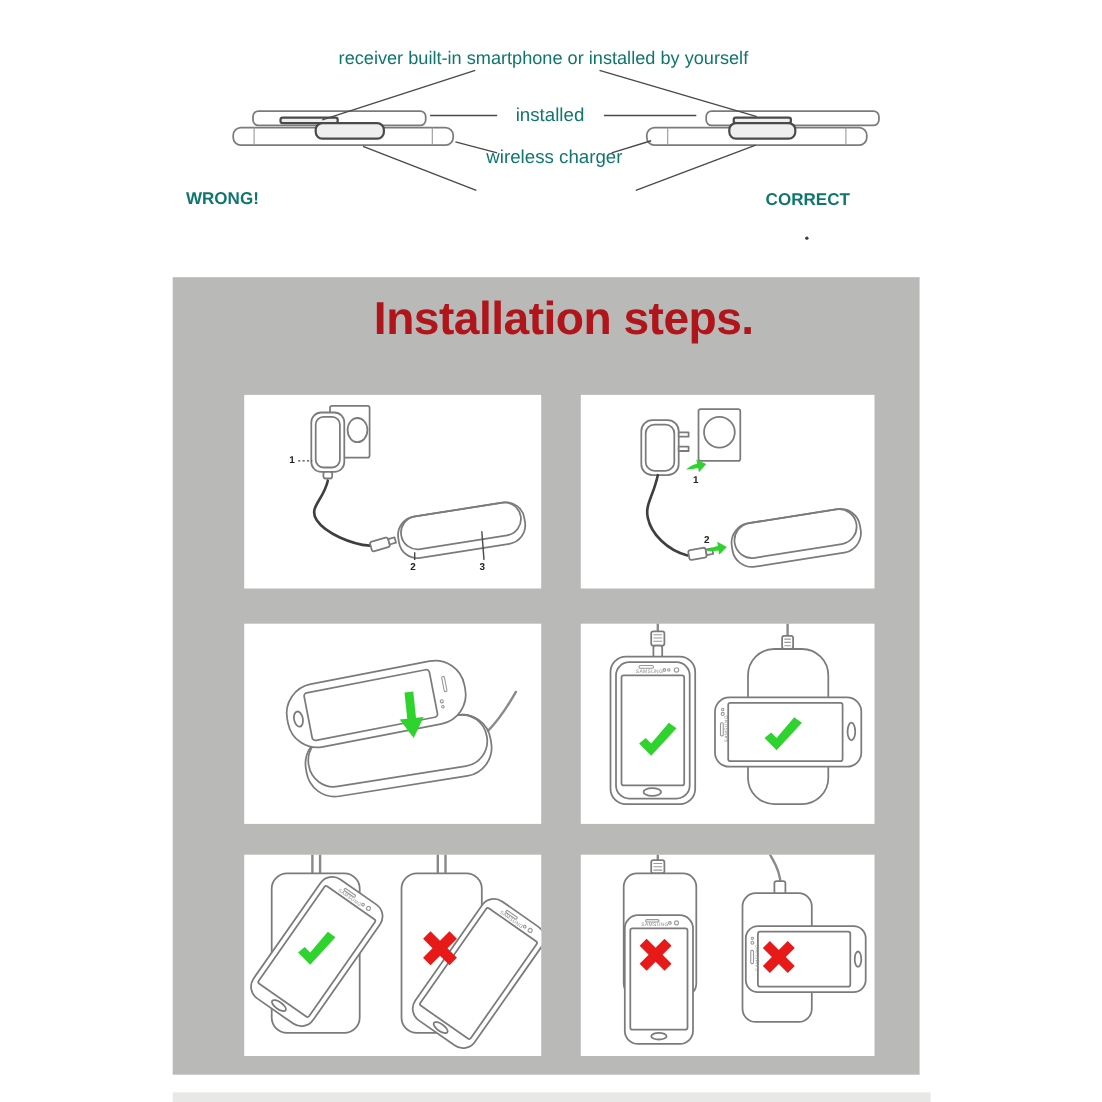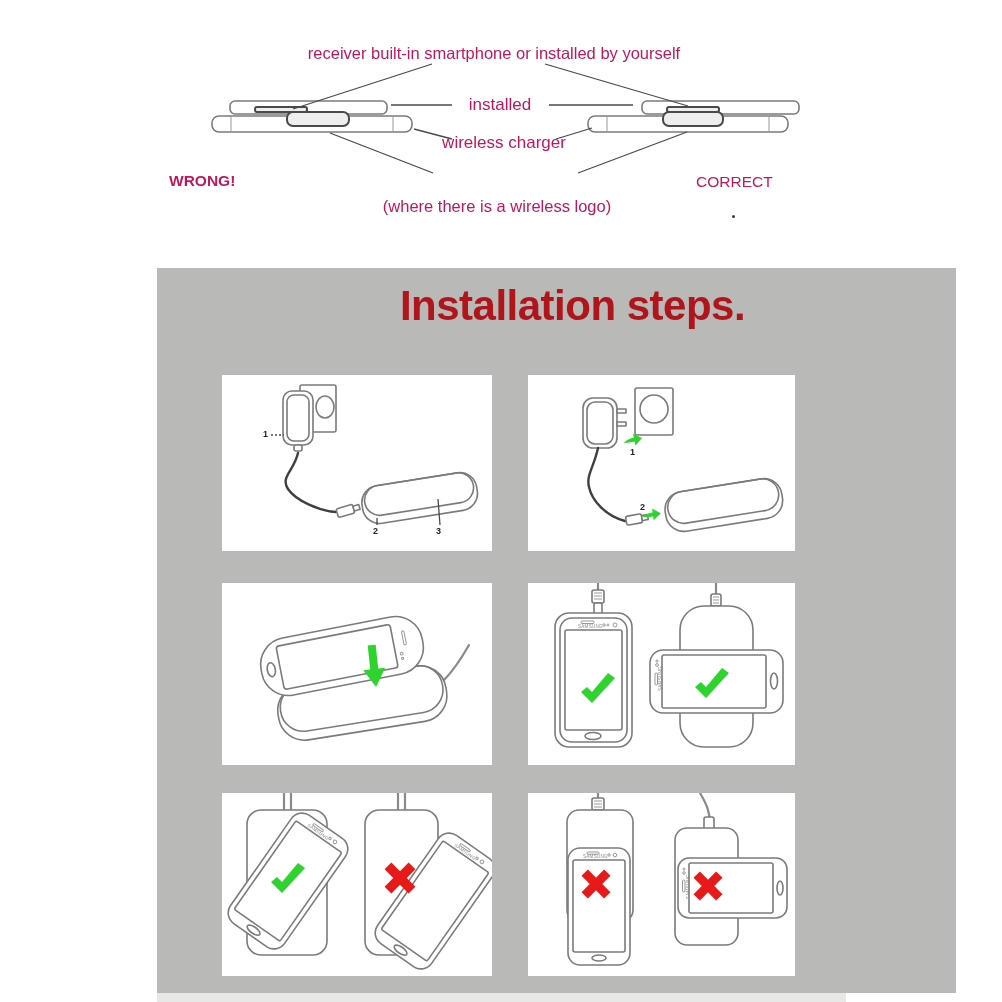--- a/index.html
+++ b/index.html
@@ -3,33 +3,33 @@
 <meta charset="utf-8">
 <style>
   html,body { margin:0; padding:0; }
   body {
     width:1002px; height:1002px; position:relative; background:#ffffff;
     font-family:"Liberation Sans", sans-serif; overflow:hidden;
   }
   
   .top-section { position:absolute; left:0; top:0; width:1002px; height:268px; }
   .top-art { position:absolute; left:0; top:0; }
-  .lbl { position:absolute; color:#be185d; white-space:nowrap; }
+  .lbl { position:absolute; color:#0f766e; white-space:nowrap; }
   .ctr { transform:translateX(-50%); }
   .cap1  { left:494px; top:44px;  font-size:16.5px; }
   .smart { left:500px; top:95px;  font-size:17px; }
   .chg   { left:504px; top:133px; font-size:17px; }
   .emit1 { left:505px; top:170px; font-size:16.5px; }
   .emit2 { left:497px; top:197px; font-size:16.5px; }
   .wrong   { left:169px; top:172px; font-size:15.5px; font-weight:bold;text-align:center; }
-  .correct { left:696px; top:173px; font-size:15.5px; font-weight:normal; }
+  .correct { left:696px; top:173px; font-size:15.5px; font-weight:bold; }
   .tiny-dot { position:absolute; left:732px; top:215px; width:3px; height:3px;
               border-radius:50%; background:#3a3a3a; }
   
-  .panel { position:absolute; left:157px; top:268px; width:799px; height:725px;
+  .panel { position:absolute; left:157px; top:252px; width:679px; height:725px;
            background:#b9b9b7; }
   .panel-title { position:absolute; top:14px; left:calc(50% + 16px);
                  transform:translateX(-50%); font-size:42px; font-weight:bold;
                  color:#b0151b; white-space:nowrap; letter-spacing:-0.5px; }
   .card { position:absolute; background:#ffffff; }
   .card svg { position:absolute; left:0; top:0; }
   .card1 { left:65px;  top:107px; width:270px; height:176px; }
   .card2 { left:371px; top:107px; width:267px; height:176px; }
   .card3 { left:65px;  top:315px; width:270px; height:182px; }
   .card4 { left:371px; top:315px; width:267px; height:182px; }
@@ -79,21 +79,20 @@
       <path class="lead" d="M549,105 L633,105"></path>
       <path class="lead" d="M452,139 L414,129"></path>
       <path class="lead" d="M556,139 L592,128"></path>
       <path class="lead" d="M330,133 L433,173"></path>
       <path class="lead" d="M687,132 L578,173"></path>
     </g>
   </svg>
   <div class="lbl ctr cap1">receiver built-in smartphone or installed by yourself</div>
   <div class="lbl ctr smart">installed</div>
   <div class="lbl ctr chg">wireless charger</div>
-  <div class="lbl ctr emit2">(where there is a wireless logo)</div>
   <div class="lbl wrong">WRONG!</div>
   <div class="lbl correct">CORRECT</div>
   <div class="tiny-dot"></div>
 </div>
 
 <div class="panel">
   <div class="panel-title">Installation steps.</div>
 
   <div class="card card1">
     <svg width="270" height="176" viewBox="0 0 270 176">

